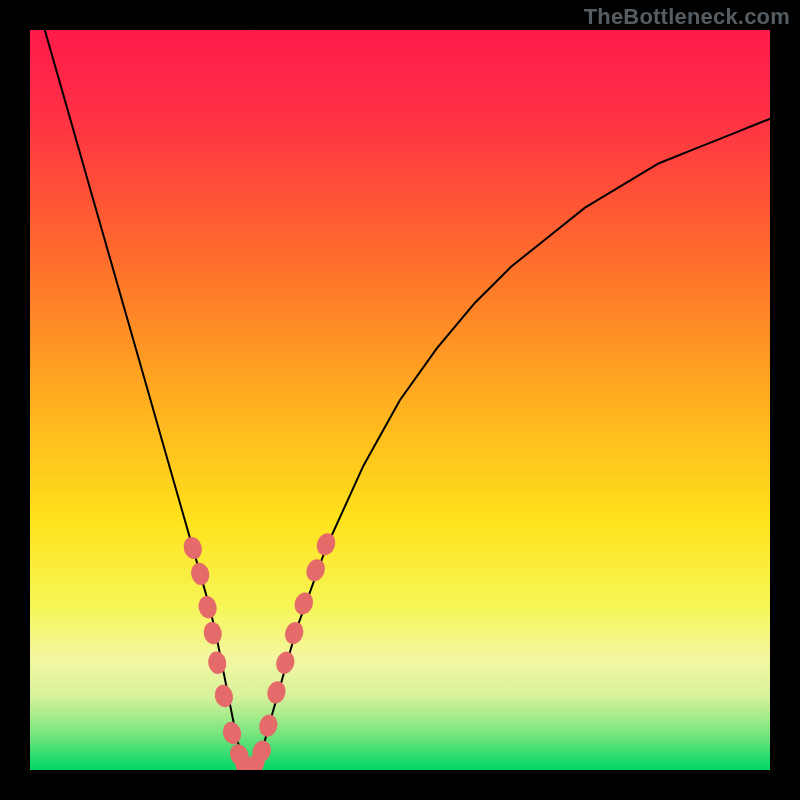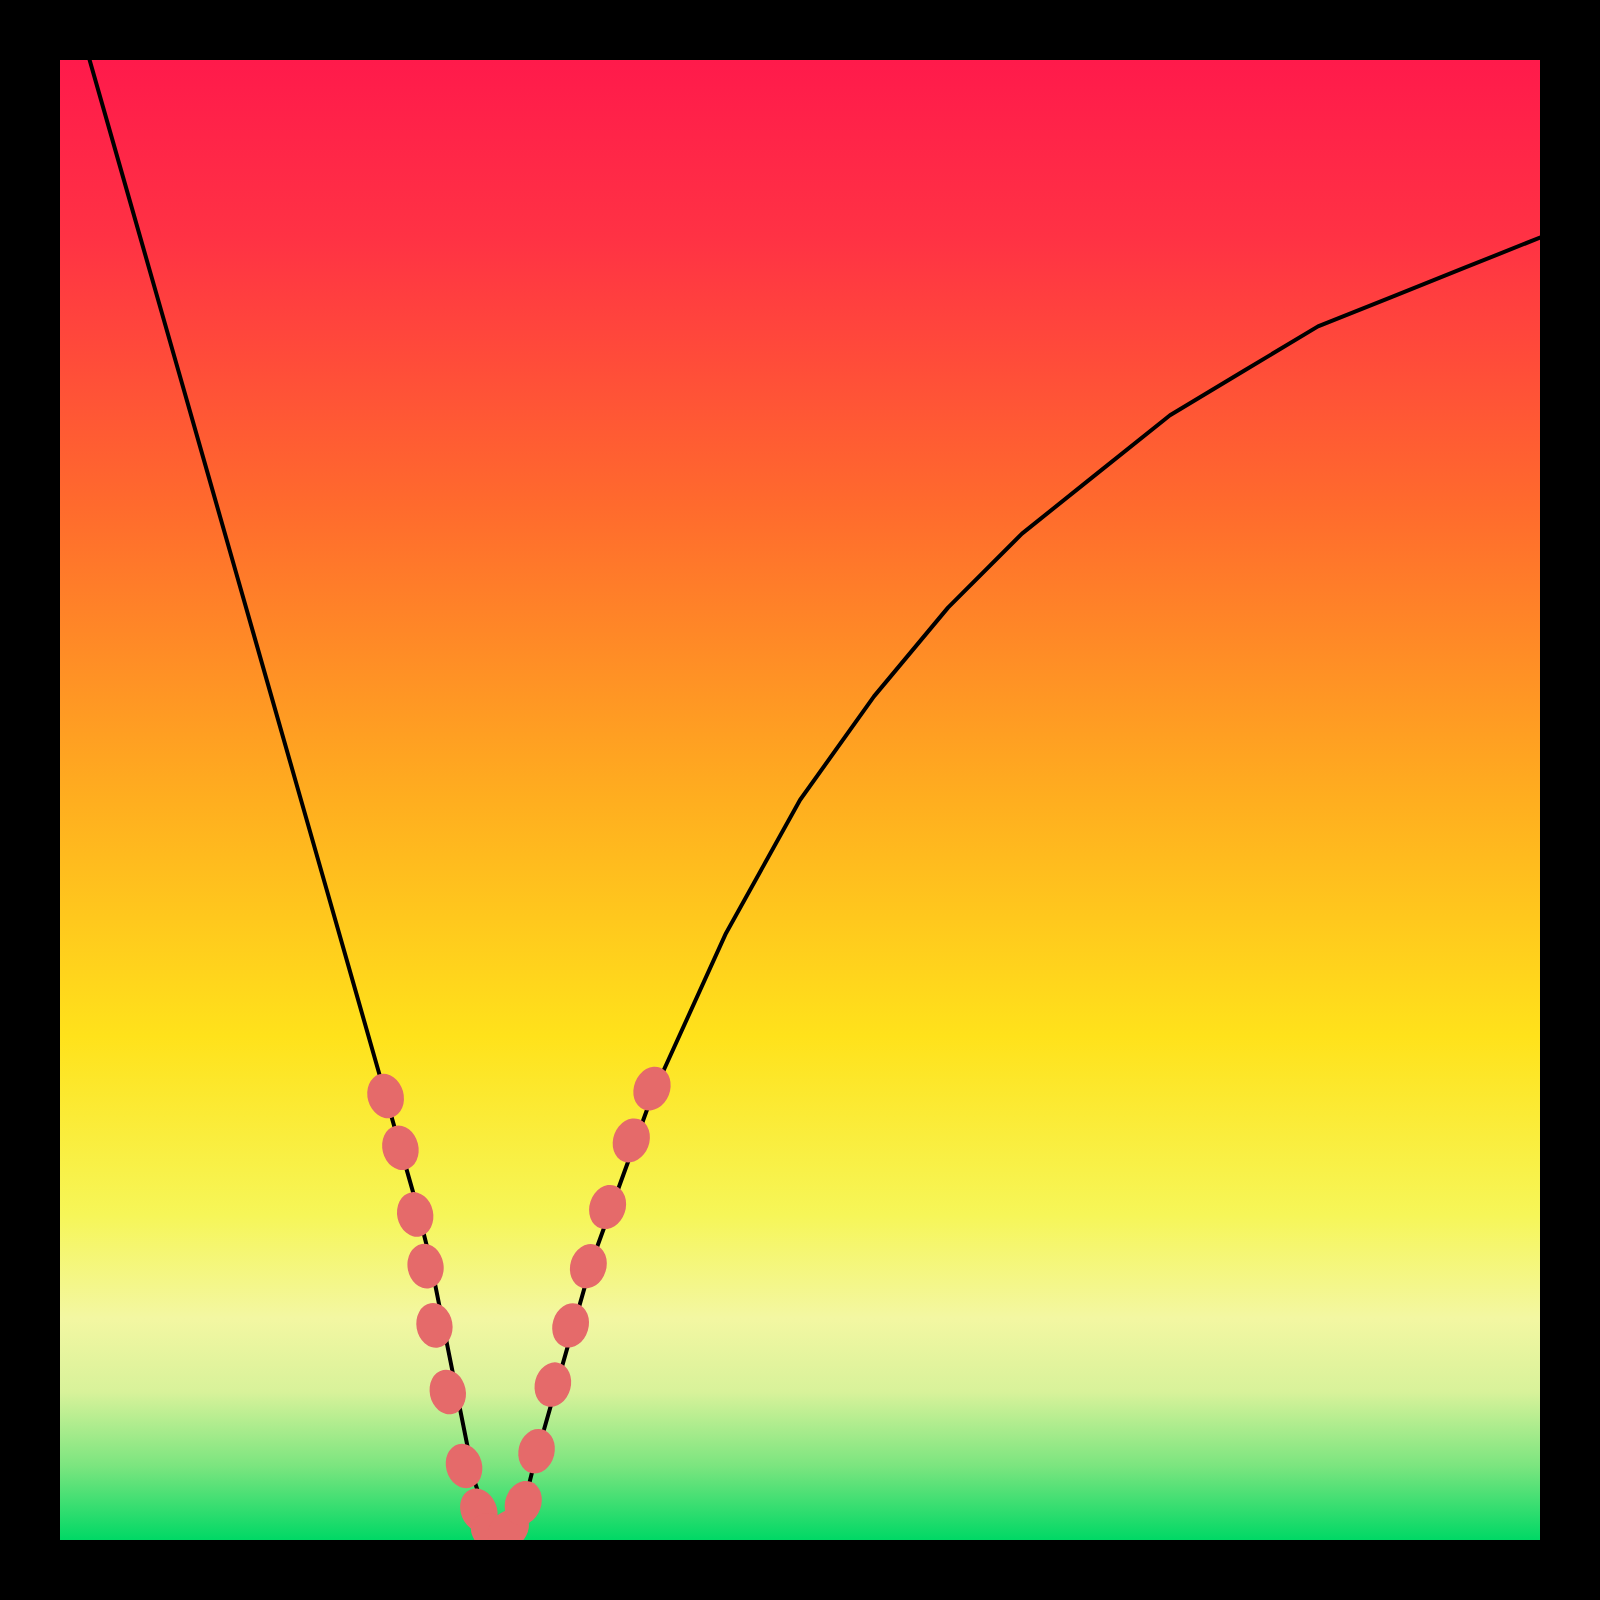--- a/index.html
+++ b/index.html
@@ -68,13 +68,14 @@
         <ellipse cx="0" cy="0" rx="11.25" ry="9" fill="#e56a6a" transform="translate(231.62,721.50) rotate(-70.3)"></ellipse>
         <ellipse cx="0" cy="0" rx="11.25" ry="9" fill="#e56a6a" transform="translate(238.28,695.60) rotate(-76.0)"></ellipse>
         <ellipse cx="0" cy="0" rx="11.25" ry="9" fill="#e56a6a" transform="translate(246.42,662.30) rotate(-74.9)"></ellipse>
         <ellipse cx="0" cy="0" rx="11.25" ry="9" fill="#e56a6a" transform="translate(255.30,632.70) rotate(-73.3)"></ellipse>
         <ellipse cx="0" cy="0" rx="11.25" ry="9" fill="#e56a6a" transform="translate(264.18,603.10) rotate(-72.6)"></ellipse>
         <ellipse cx="0" cy="0" rx="11.25" ry="9" fill="#e56a6a" transform="translate(273.80,573.50) rotate(-71.2)"></ellipse>
         <ellipse cx="0" cy="0" rx="11.25" ry="9" fill="#e56a6a" transform="translate(285.64,540.20) rotate(-69.4)"></ellipse>
         <ellipse cx="0" cy="0" rx="11.25" ry="9" fill="#e56a6a" transform="translate(296.00,514.30) rotate(-68.2)"></ellipse>
       </g>
   </svg>
+  <div class="watermark">TheBottleneck.com</div>
 </div>
 
 </body></html>

